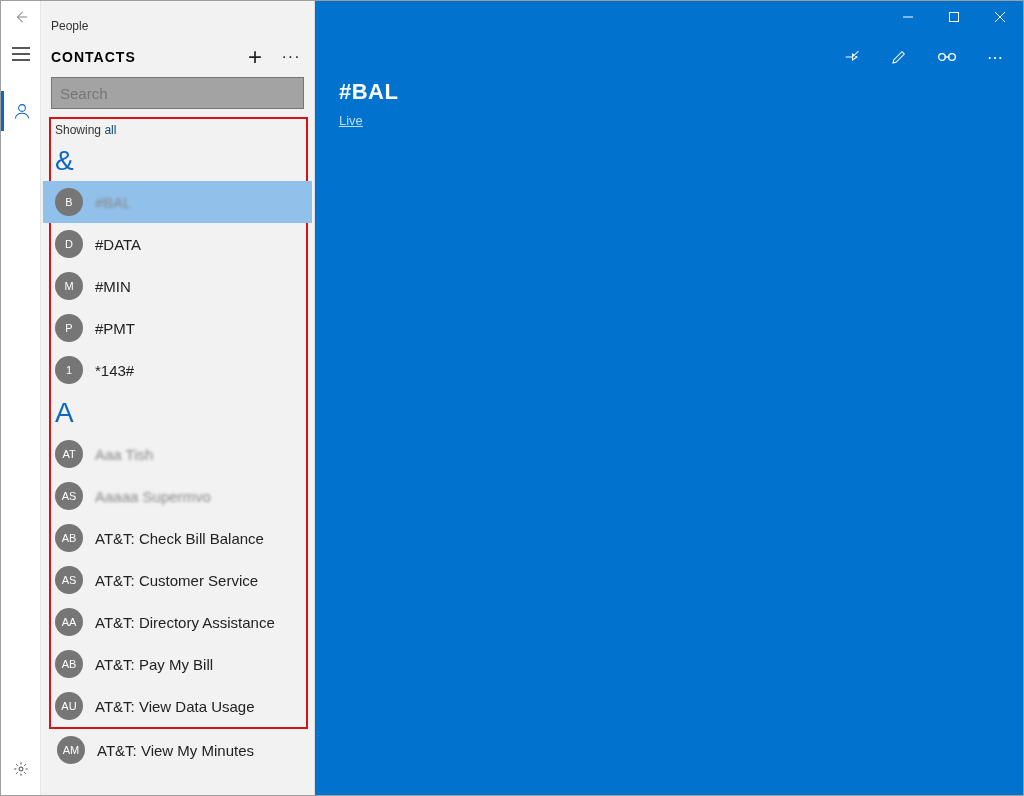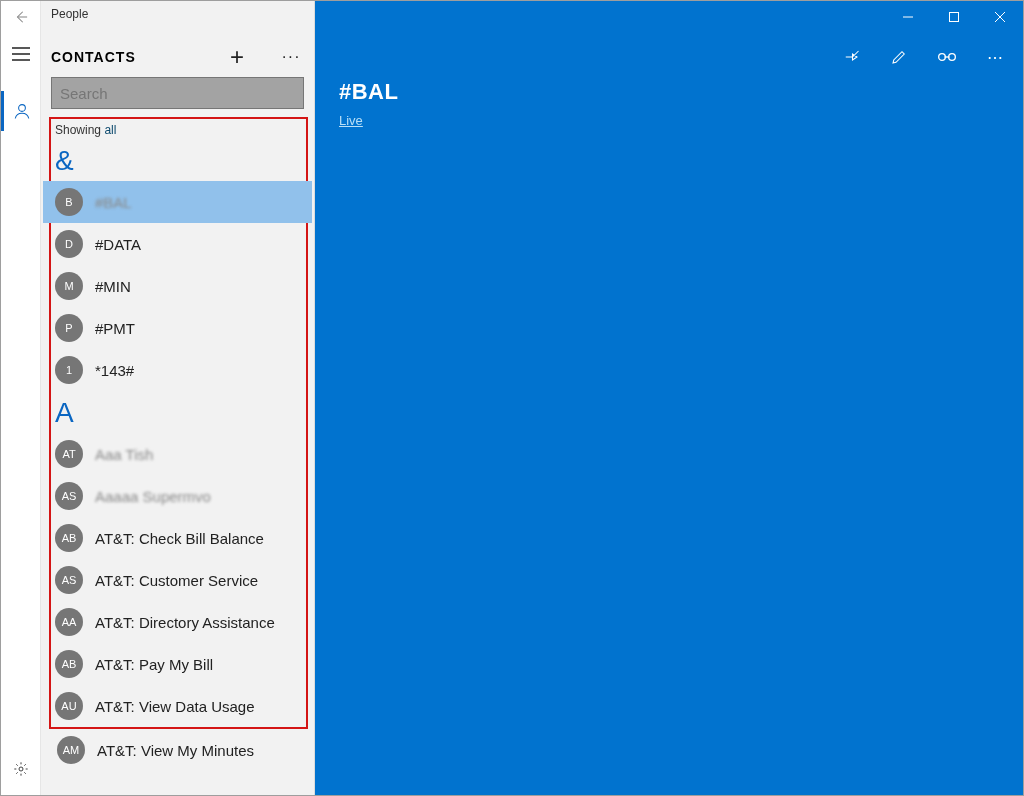--- a/index.html
+++ b/index.html
@@ -18,23 +18,23 @@
     border-left: 3px solid #0a66c2; color:#0a66c2;
   }
   .rail .spacer { flex: 1; }
   .rail .settings { height: 40px; width:40px; display:flex; align-items:center; justify-content:center; color:#333; font-size:16px; cursor:pointer; margin-bottom:6px;}
 
   
   .panel {
     width: 274px; background: #f2f2f2; border-right: 1px solid #dcdcdc; display:flex; flex-direction:column;
     position: relative;
   }
-  .panel .title-row { height: 32px; display:flex; align-items:flex-start; padding: 6px 10px 0 10px; color:#333; font-size:12px; }
+  .panel .title-row { height: 32px; display:flex; align-items:flex-end; padding: 6px 10px 0 10px; color:#333; font-size:12px; }
   .panel .header-row {
-    display:flex; align-items:center; padding: 10px 10px 6px 10px; gap:26px;
+    display:flex; align-items:center; padding: 10px 10px 6px 10px; gap:8px;
   }
   .panel .header-row .heading { font-weight:600; font-size:14px; letter-spacing:1px; flex:1; }
   .panel .header-row .add { font-size: 24px; width:30px; text-align:center; cursor:pointer; color:#222;}
   .panel .header-row .more { width:26px; text-align:center; cursor:pointer; font-size:16px; color:#222; letter-spacing:1px;}
   .search-wrap { padding: 0 10px 8px 10px; }
   .search {
     width: 100%; height: 32px; border: 1px solid #767676; background:#a3a3a3;
     padding: 0 8px; font-size:15px; color:#333; outline:none;
   }
   .search::placeholder { color:#767676; }

